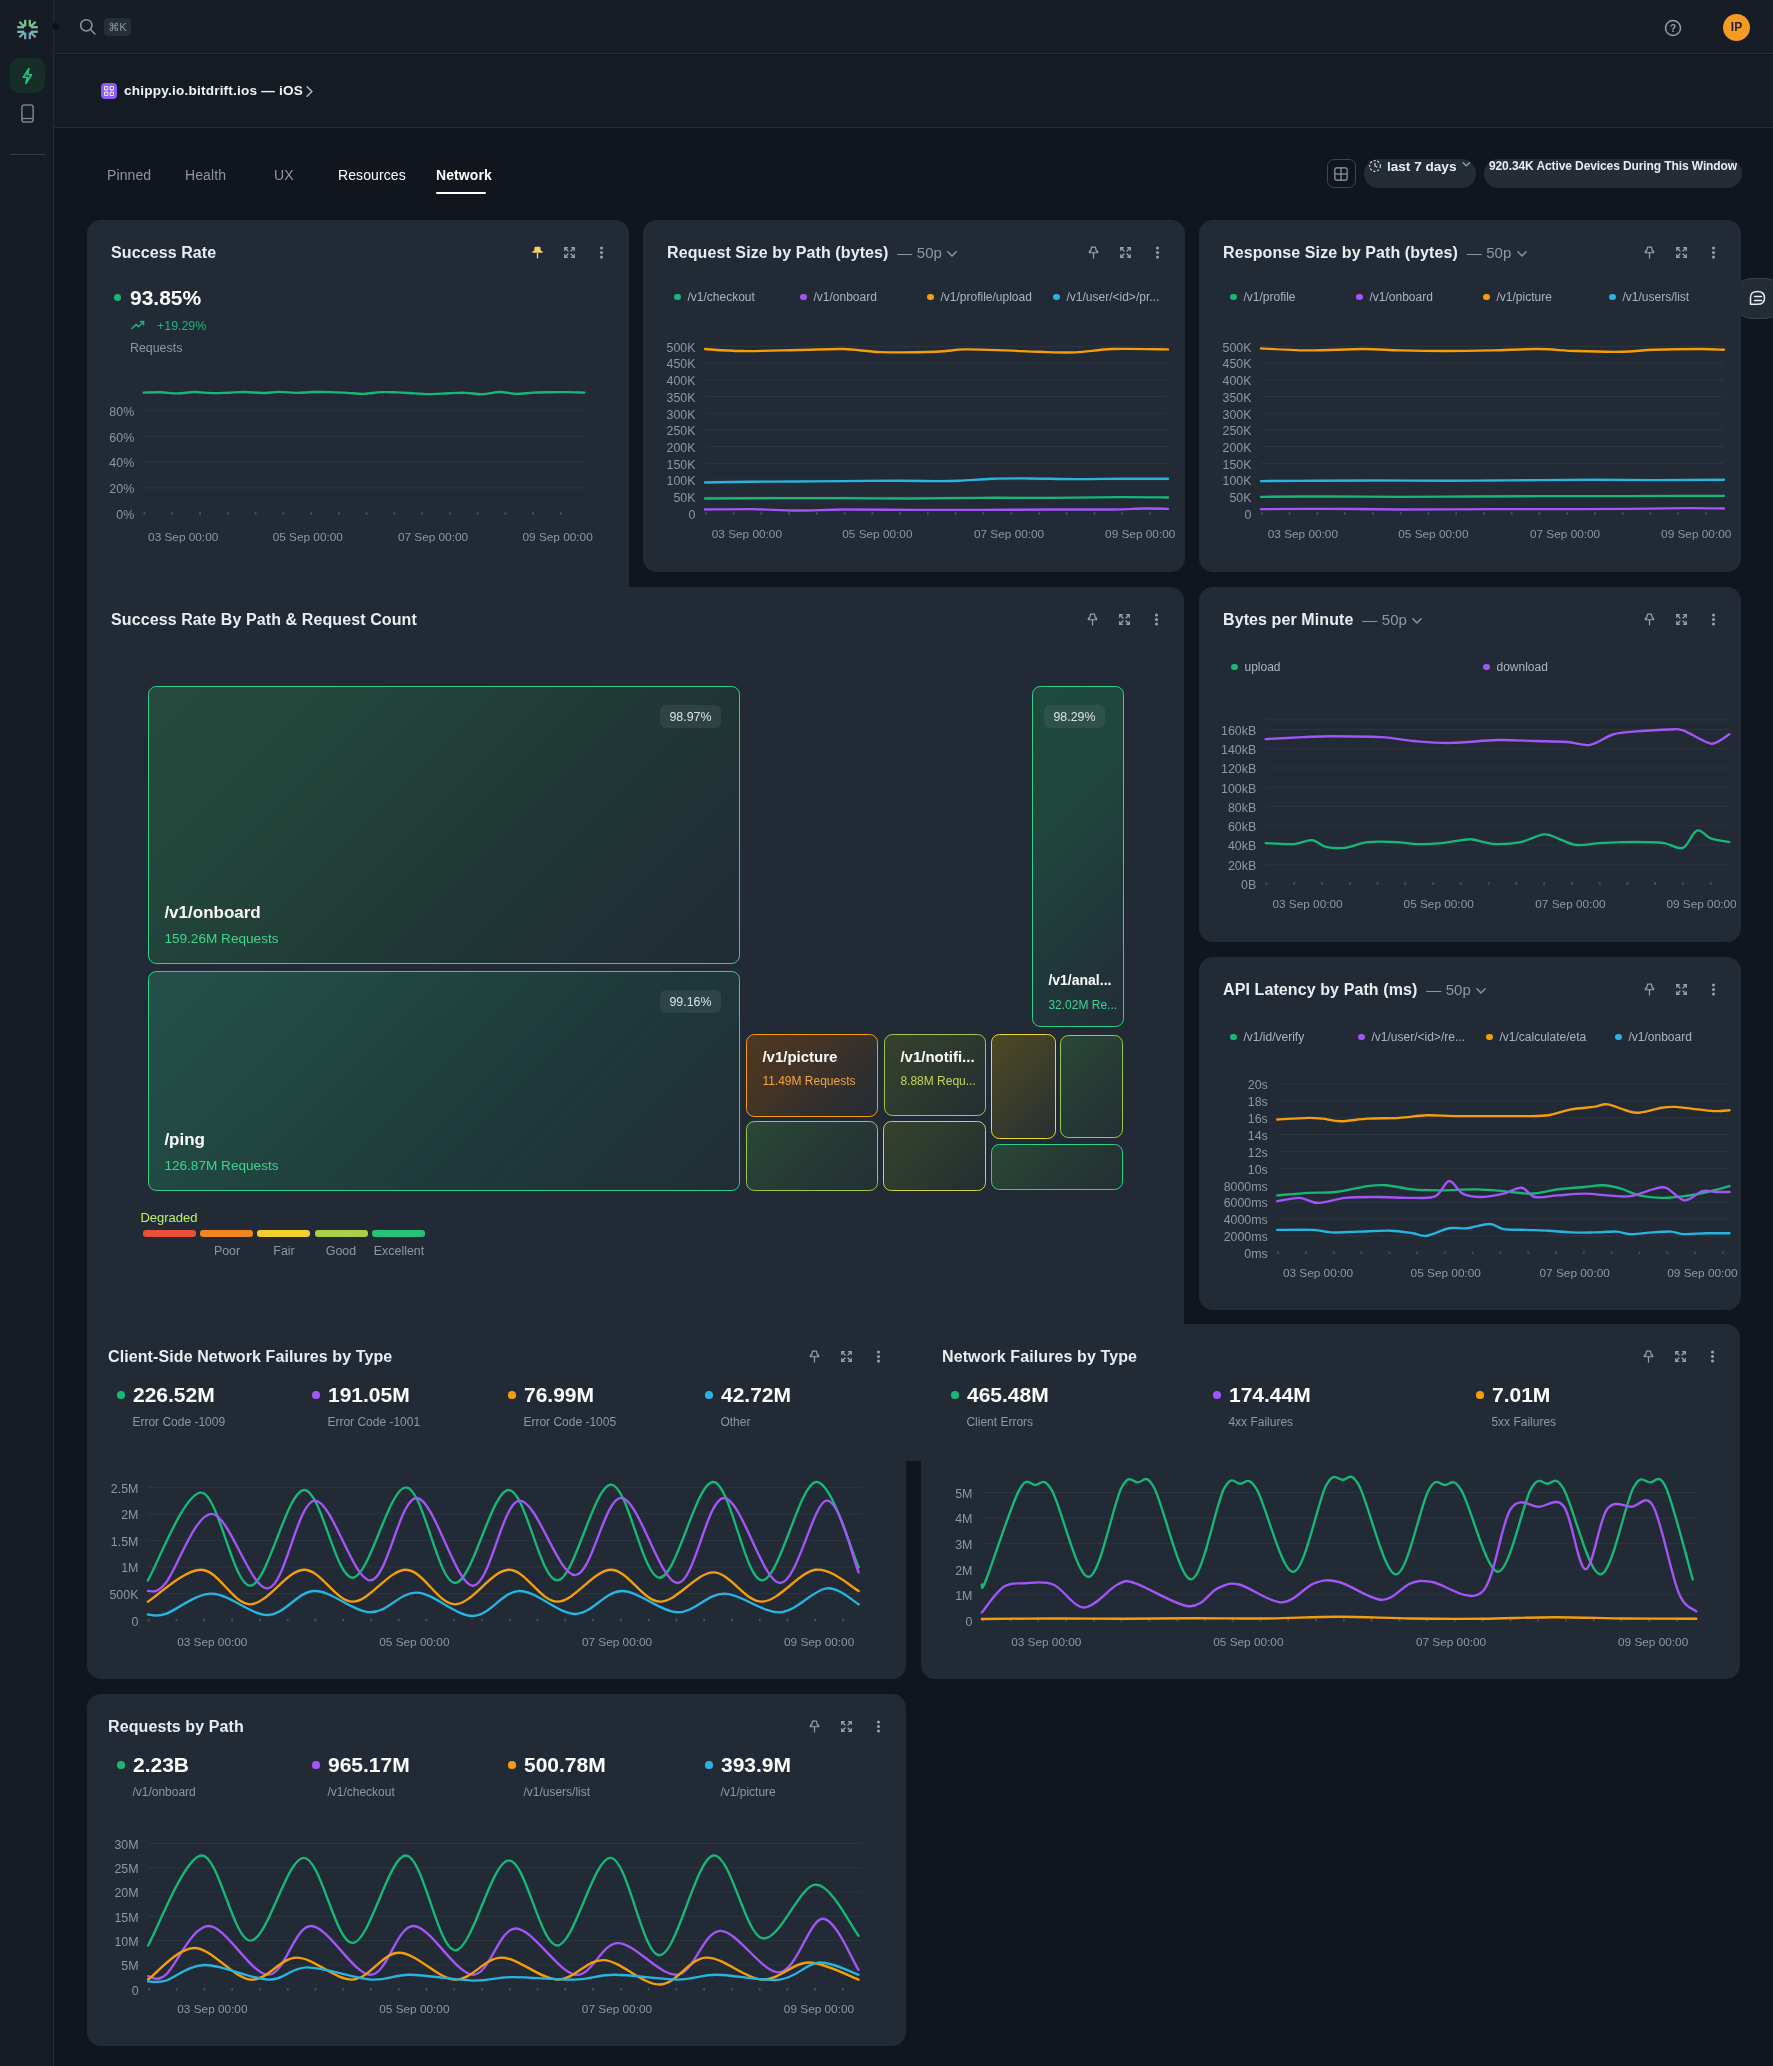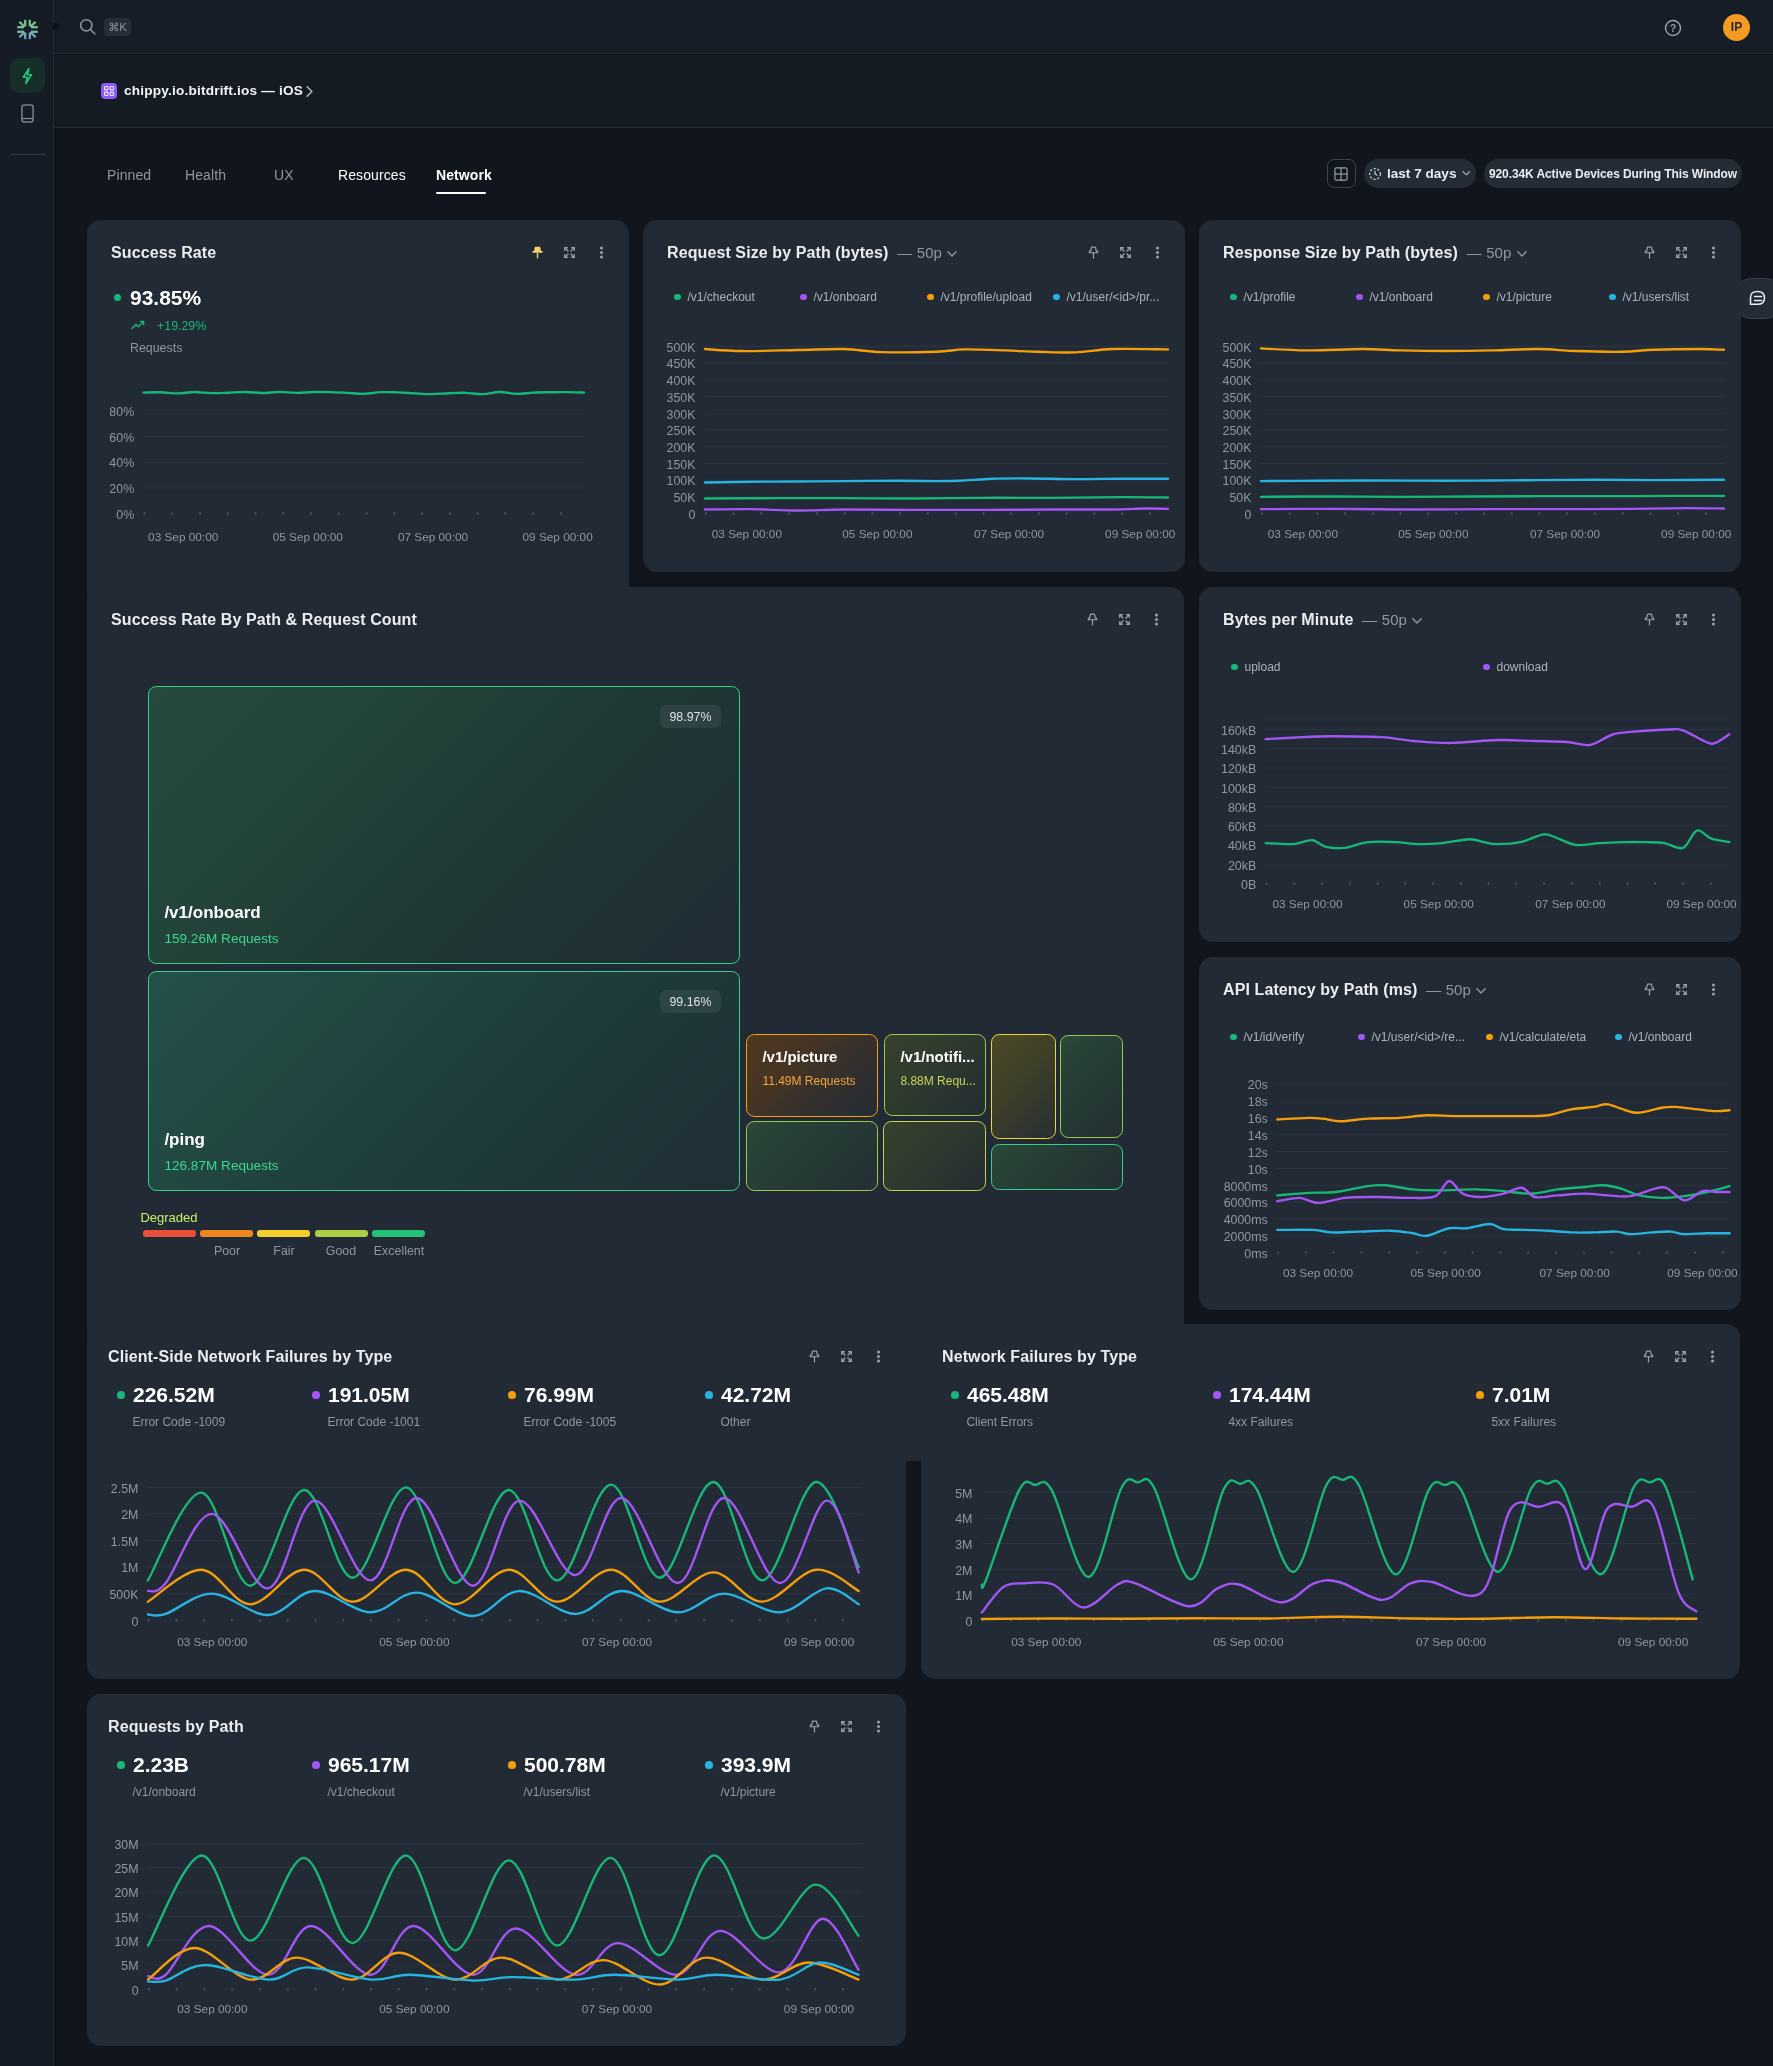--- a/index.html
+++ b/index.html
@@ -12,21 +12,21 @@
 .leg { position:absolute; display:flex; align-items:center; gap:7px; font-size:12px; color:#aab3bd; white-space:nowrap;}
 .dot { width:6.5px; height:6.5px; border-radius:50%; display:inline-block; }
 .stat { position:absolute; }
 .statnum { display:flex; align-items:center; gap:8.3px; color:#fff; font-weight:bold; }
 .sdot { width:7.7px; height:7.7px; border-radius:50%; display:inline-block; }
 .statlab { margin-top:8.3px; margin-left:15.4px; font-size:12px; color:#8d97a2; }
 .tm { position:absolute; border-radius:8.3px; border:1.8px solid; overflow:hidden; }
 .badge { position:absolute; top:18px; right:18px; background:rgba(125,138,152,.16); color:#dbe2e8; font-size:12.4px; padding:4.7px 9.5px; border-radius:6px; }
 .tmname { position:absolute; left:15.4px; font-weight:bold; color:#fff; white-space:nowrap; }
 .tmcount { position:absolute; left:15.4px; white-space:nowrap; }
-.pill { position:absolute; background:#242c36; border-radius:591px; color:#e8edf2; font-weight:bold; display:flex; align-items:center; justify-content:center; white-space:nowrap; }
+.pill { position:absolute; background:#242c36; border-radius:591px; color:#e8edf2; font-weight:bold; display:flex; align-items:flex-start; justify-content:center; white-space:nowrap; }
 </style></head><body>
 <div id="page">
 <div class="abs" style="left:0;top:0;width:1774px;height:54px;background:#171d26;border-bottom:1.2px solid #232b34"></div>
     <div class="abs" style="left:0;top:55px;width:1774px;height:73px;background:#151b23;border-bottom:1.2px solid #232b34"></div>
     <div class="abs" style="left:0;top:0;width:54px;height:2066px;background:#161c25;border-right:1.2px solid #232b34"></div>
     <div class="abs" style="left:52px;top:23px;width:7px;height:7px;border-radius:50%;background:#0d1219"></div>
     <svg class="abs" style="left:15px;top:16.6px" width="25" height="25" viewBox="0 0 40 40" fill="none">
 <defs>
         <linearGradient id="lg" x1="0" y1="0" x2="0" y2="40" gradientUnits="userSpaceOnUse">
 <stop offset="0" stop-color="#72c776"></stop>
@@ -335,20 +335,25 @@
       <div class="tm" style="left:61px;top:99px;width:592px;height:278px;border-color:#31d287;background:linear-gradient(135deg,#264a3e 0%,#23443a 30%,#1f3735 62%,#212c35 100%)">
         <div class="badge">98.97%</div>
         <div class="tmname" style="bottom:40px;font-size:17px">/v1/onboard</div>
         <div class="tmcount" style="bottom:16.6px;font-size:13.6px;color:#3bd78f">159.26M Requests</div>
       </div>
       <div class="tm" style="left:61px;top:384px;width:592px;height:220px;border-color:#31d287;background:linear-gradient(135deg,#25504a 0%,#224842 28%,#1e3a3a 62%,#212e36 100%)">
         <div class="badge">99.16%</div>
         <div class="tmname" style="bottom:40px;font-size:17px">/ping</div>
         <div class="tmcount" style="bottom:16.6px;font-size:13.6px;color:#3bd78f">126.87M Requests</div>
       </div>
+      <div class="tm" style="left:945px;top:99px;width:92px;height:341px;border-color:#31d287;background:linear-gradient(135deg,#1f4a3d 0%,#21453c 40%,#20363a 75%,#222e36 100%)">
+        <div class="badge">98.29%</div>
+        <div class="tmname" style="bottom:38px;font-size:14px">/v1/anal...</div>
+        <div class="tmcount" style="bottom:14px;font-size:12px;color:#3bd78f">32.02M Re...</div>
+      </div>
       <div class="tm" style="left:659px;top:447px;width:132px;height:83px;border-color:#f59e0b;background:linear-gradient(135deg,#4f3820 0%,#453424 35%,#2e2e30 75%,#252c33 100%)">
         <div class="tmname" style="top:13px;font-size:15px">/v1/picture</div>
         <div class="tmcount" style="top:39px;font-size:12px;color:#f0a63a">11.49M Requests</div>
       </div>
       <div class="tm" style="left:797px;top:447px;width:102px;height:82px;border-color:#9ac94e;background:linear-gradient(135deg,#36422c 0%,#2e3a2e 45%,#242d33 100%)">
         <div class="tmname" style="top:13px;font-size:15px">/v1/notifi...</div>
         <div class="tmcount" style="top:39px;font-size:12px;color:#c6d45e">8.88M Requ...</div>
       </div>
       <div class="tm" style="left:904px;top:447px;width:65px;height:105px;border-color:#ecd832;background:linear-gradient(135deg,#4c4926 0%,#3e3f29 45%,#272f32 100%)"></div>
       <div class="tm" style="left:973px;top:448px;width:63px;height:103px;border-color:#9ac94e;background:linear-gradient(135deg,#2a4837 0%,#263c35 45%,#232f34 100%)"></div>

